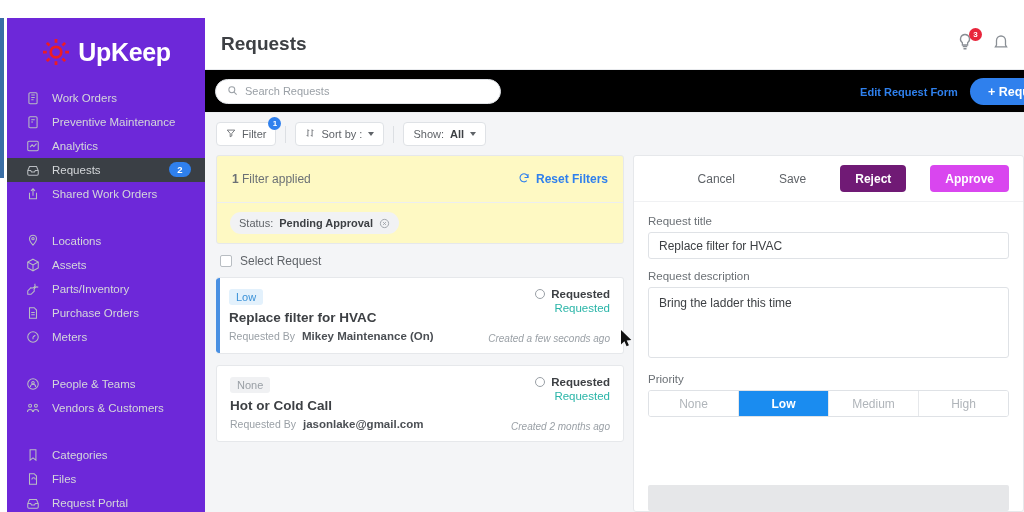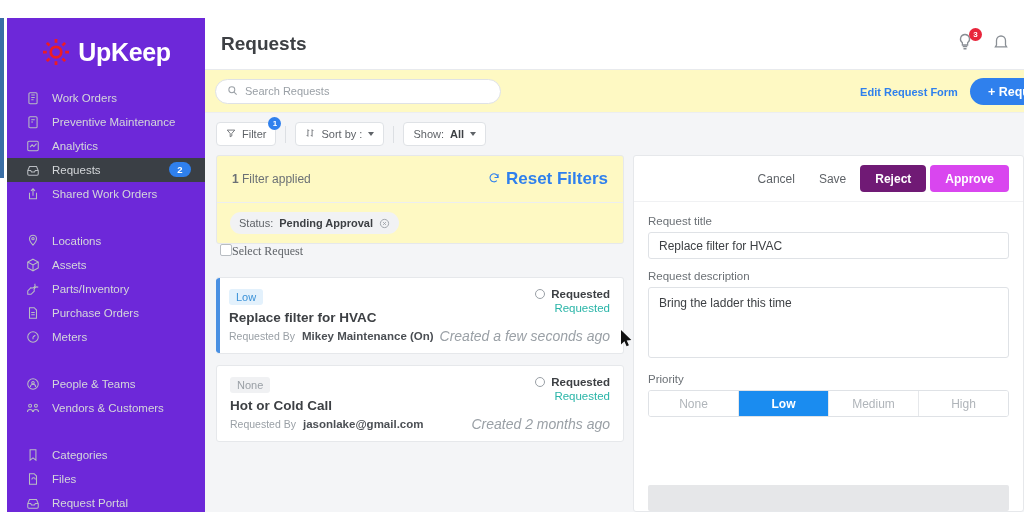--- a/index.html
+++ b/index.html
@@ -77,21 +77,21 @@
   .icon-btn { position:relative; width:20px; height:22px; cursor:pointer; color:#8a8f95; }
   .icon-btn svg { width:18px; height:20px; display:block; }
   .red-badge {
     position:absolute; right:-6px; top:-4px;
     background:#e8253b; color:#fff; font-size:8px; font-weight:bold;
     width:13px; height:13px; border-radius:50%;
     display:flex; align-items:center; justify-content:center;
   }
 
   .searchbar {
-    height:43px; background:#fef9c3; position:relative;
+    height:43px; background:#000000; position:relative;
     display:flex; align-items:center;
     border-bottom:1px solid #eceef0;
   }
   .search-wrap {
     margin-left:10px; width:286px; height:25px;
     border:1px solid #dfe2e6; border-radius:13px;
     display:flex; align-items:center; gap:7px; padding:0 11px;
     background:#fff;
   }
   .search-wrap svg { width:11px; height:11px; color:#9aa0a6; flex:none; }
@@ -149,38 +149,38 @@
   .card {
     background:#fef9c3; border:1px solid #e6e8eb; border-radius:3px;
   }
   .filter-applied {
     height:46px; display:flex; align-items:center;
     justify-content:space-between; padding:0 15px;
   }
   .fa-text { font-size:12px; color:#6b7075; }
   .reset {
     display:flex; align-items:center; gap:6px;
-    color:#2f80ed; font-size:17px; font-weight:bold; cursor:pointer;
+    color:#2f80ed; font-size:12px; font-weight:bold; cursor:pointer;
   }
   .reset svg { width:12px; height:12px; }
   .chip-row {
     border-top:1px solid #eceef0; height:41px;
     display:flex; align-items:center; padding-left:13px;
   }
   .chip {
     background:#f1f2f4; border-radius:12px; height:22px;
     display:flex; align-items:center; gap:6px;
     padding:0 9px; font-size:11px; color:#5f6368;
   }
   .chip-x { width:11px;height:11px; color:#9aa0a6; }
   .chip-x svg { width:11px;height:11px; display:block; }
 
   .select-row {
-    display:flex; align-items:flex-start; gap:0;
-    height:33px; padding-left:4px;font-family:Liberation Serif, serif;
+    display:flex; align-items:center; gap:8px;
+    height:33px; padding-left:4px;
   }
   .cbox {
     width:12px;height:12px;border:1.5px solid #b8bdc2;border-radius:2px;
     background:#fff; cursor:pointer;
   }
   .select-label { font-size:12px; color:#5f6368; }
 
   .req-card {
     position:relative; background:#fff; border:1px solid #e6e8eb;
     border-radius:3px; height:77px; margin-bottom:11px;
@@ -199,40 +199,40 @@
   .prio.low { background:#e3f1fc; color:#3b92d8; }
   .prio.none { background:#f0f1f3; color:#9aa0a6; }
   .req-title {
     font-size:13.5px; font-weight:bold; color:#3d4044; margin:2px 0 5px;
   }
   .req-meta { display:flex; align-items:baseline; gap:7px; }
   .rb-label { font-size:10.5px; color:#9aa0a6; }
   .rb-value { font-size:11.5px; font-weight:bold; color:#4b4f54; }
   .created {
     position:absolute; right:13px; bottom:9px;
-    font-size:14px; font-style:italic; color:#9aa0a6;margin-top:44px;
+    font-size:10px; font-style:italic; color:#9aa0a6;margin-top:44px;
   }
   .status-stack {
     position:absolute; right:13px; top:10px; text-align:right;
   }
   .st-row { display:flex; align-items:center; gap:6px; justify-content:flex-end; }
   .radio {
     width:10px;height:10px;border:1.3px solid #9aa0a6;border-radius:50%;
   }
   .st-main { font-size:11.5px; font-weight:bold; color:#3d4044; }
   .st-sub { font-size:11.5px; color:#2ab5a8; margin-top:2px; }
 
   
   .detail {
     background:#fff; border:1px solid #e6e8eb; border-radius:3px;
     height:100%; position:relative; overflow:hidden;
   }
   .detail-actions {
     height:46px; display:flex; align-items:center;
-    justify-content:flex-end; gap:4px; padding-right:14px;
+    justify-content:flex-end; gap:24px; padding-right:14px;
     border-bottom:1px solid #f0f1f3;
   }
   .txtbtn {
     background:transparent; border:none; cursor:pointer;
     font-family:"Liberation Sans", sans-serif;
     font-size:12px; color:#5f6368; padding:6px 10px;
   }
   .solidbtn {
     border:none; cursor:pointer; color:#fff;
     font-family:"Liberation Sans", sans-serif;

